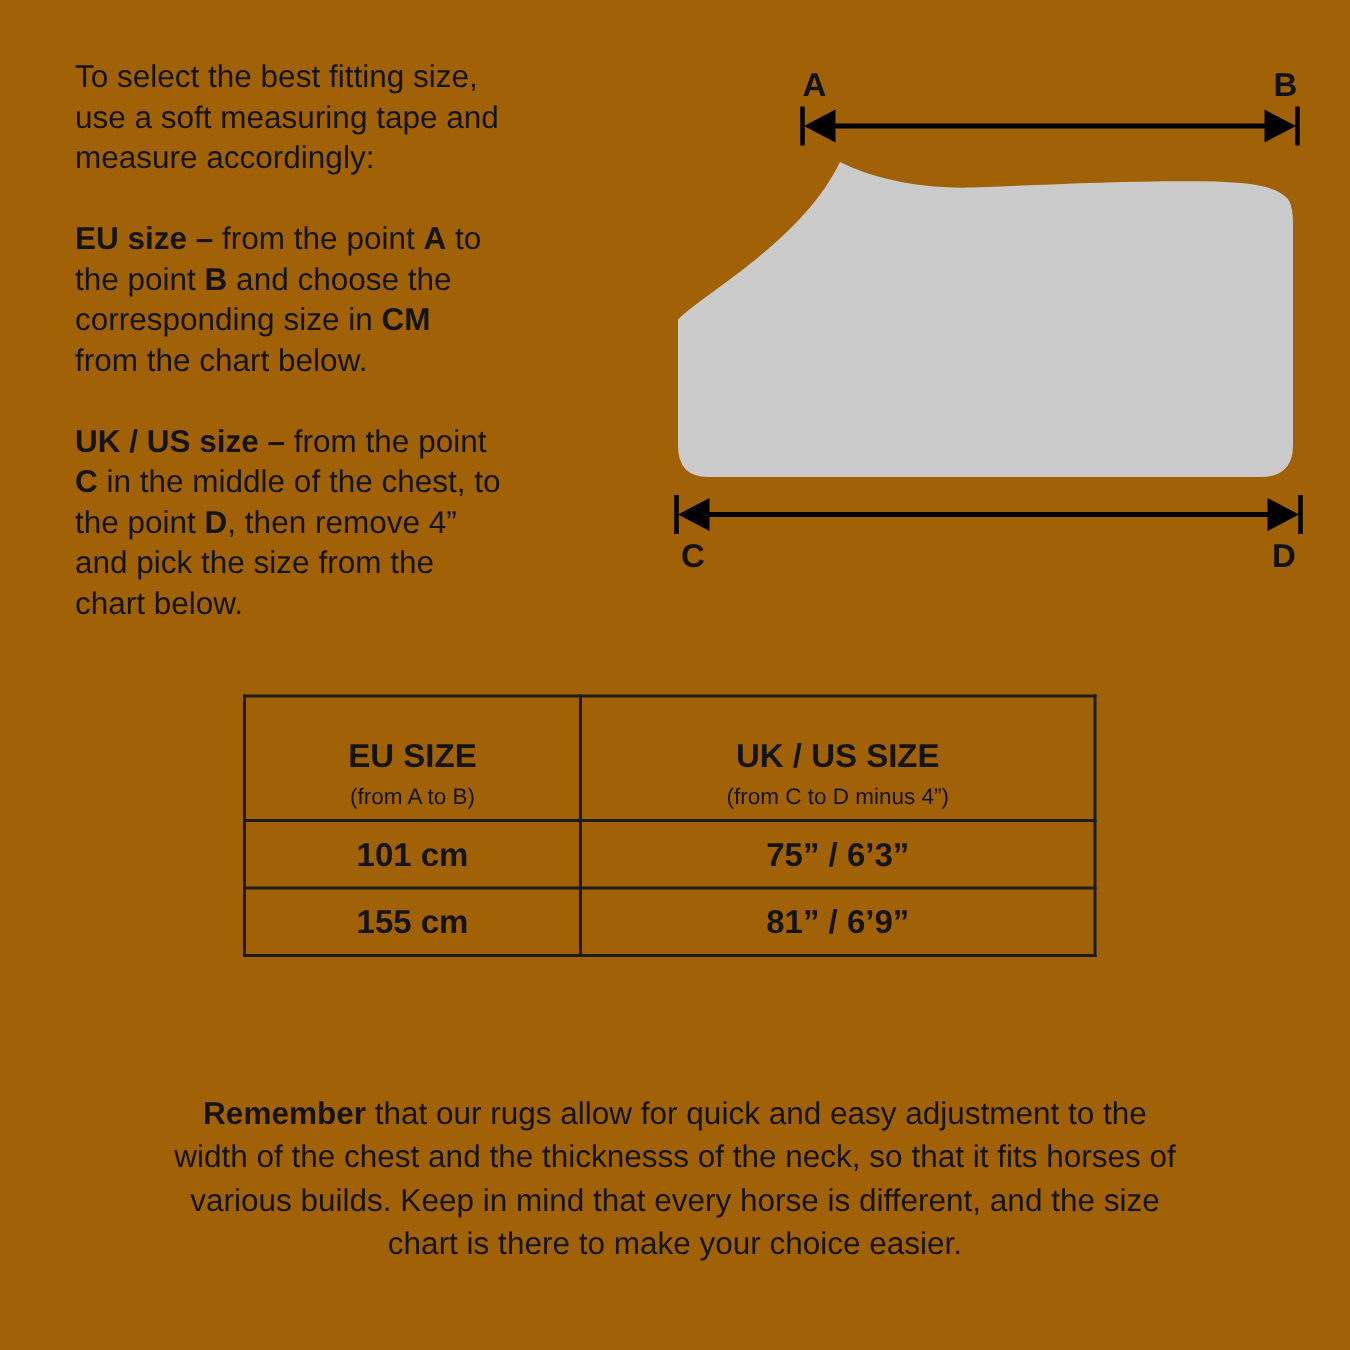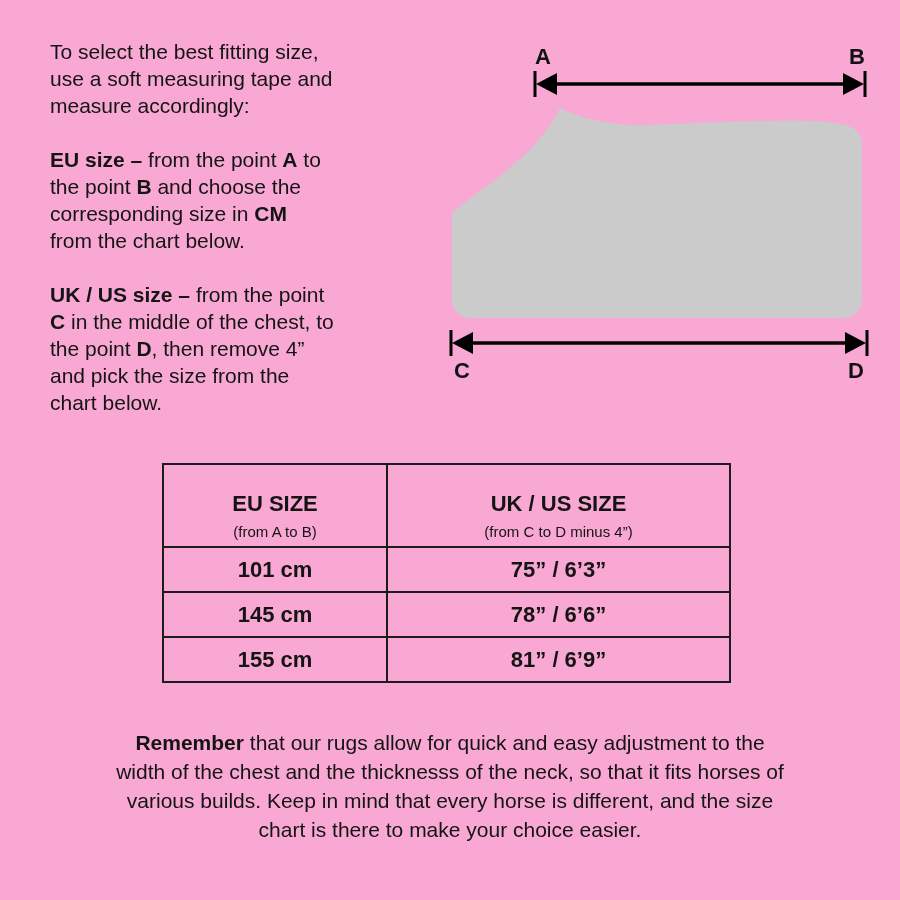--- a/index.html
+++ b/index.html
@@ -1,20 +1,20 @@
 <!DOCTYPE html>
 <html><head>
 <meta charset="utf-8">
 <style>
   html, body { margin: 0; padding: 0; background: #ffffff; }
   .page {
     position: relative;
     width: 900px;
     height: 900px;
-    background: #f9a8d4;
+    background: #a16207;
     font-family: "Liberation Sans", sans-serif;
     color: #141414;
     overflow: hidden;
   }
   b { font-weight: 700; margin-top: 39px; }
 
   
   .intro {
     position: absolute;
     left: 50px;
@@ -159,24 +159,20 @@
           <div class="th-subtitle">(from C to D minus 4”)</div>
         </th>
       </tr>
     </thead>
     <tbody>
       <tr>
         <td>101 cm</td>
         <td>75” / 6’3”</td>
       </tr>
       <tr>
-        <td>145 cm</td>
-        <td>78” / 6’6”</td>
-      </tr>
-      <tr>
         <td>155 cm</td>
         <td>81” / 6’9”</td>
       </tr>
     </tbody>
   </table>
 
   <p class="footer"><b>Remember</b><span> that our rugs allow for quick and easy adjustment to the
 width of the chest and the thicknesss of the neck, so that it fits horses of
 various builds. Keep in mind that every horse is different, and the size
 chart is there to make your choice easier.</span></p>

